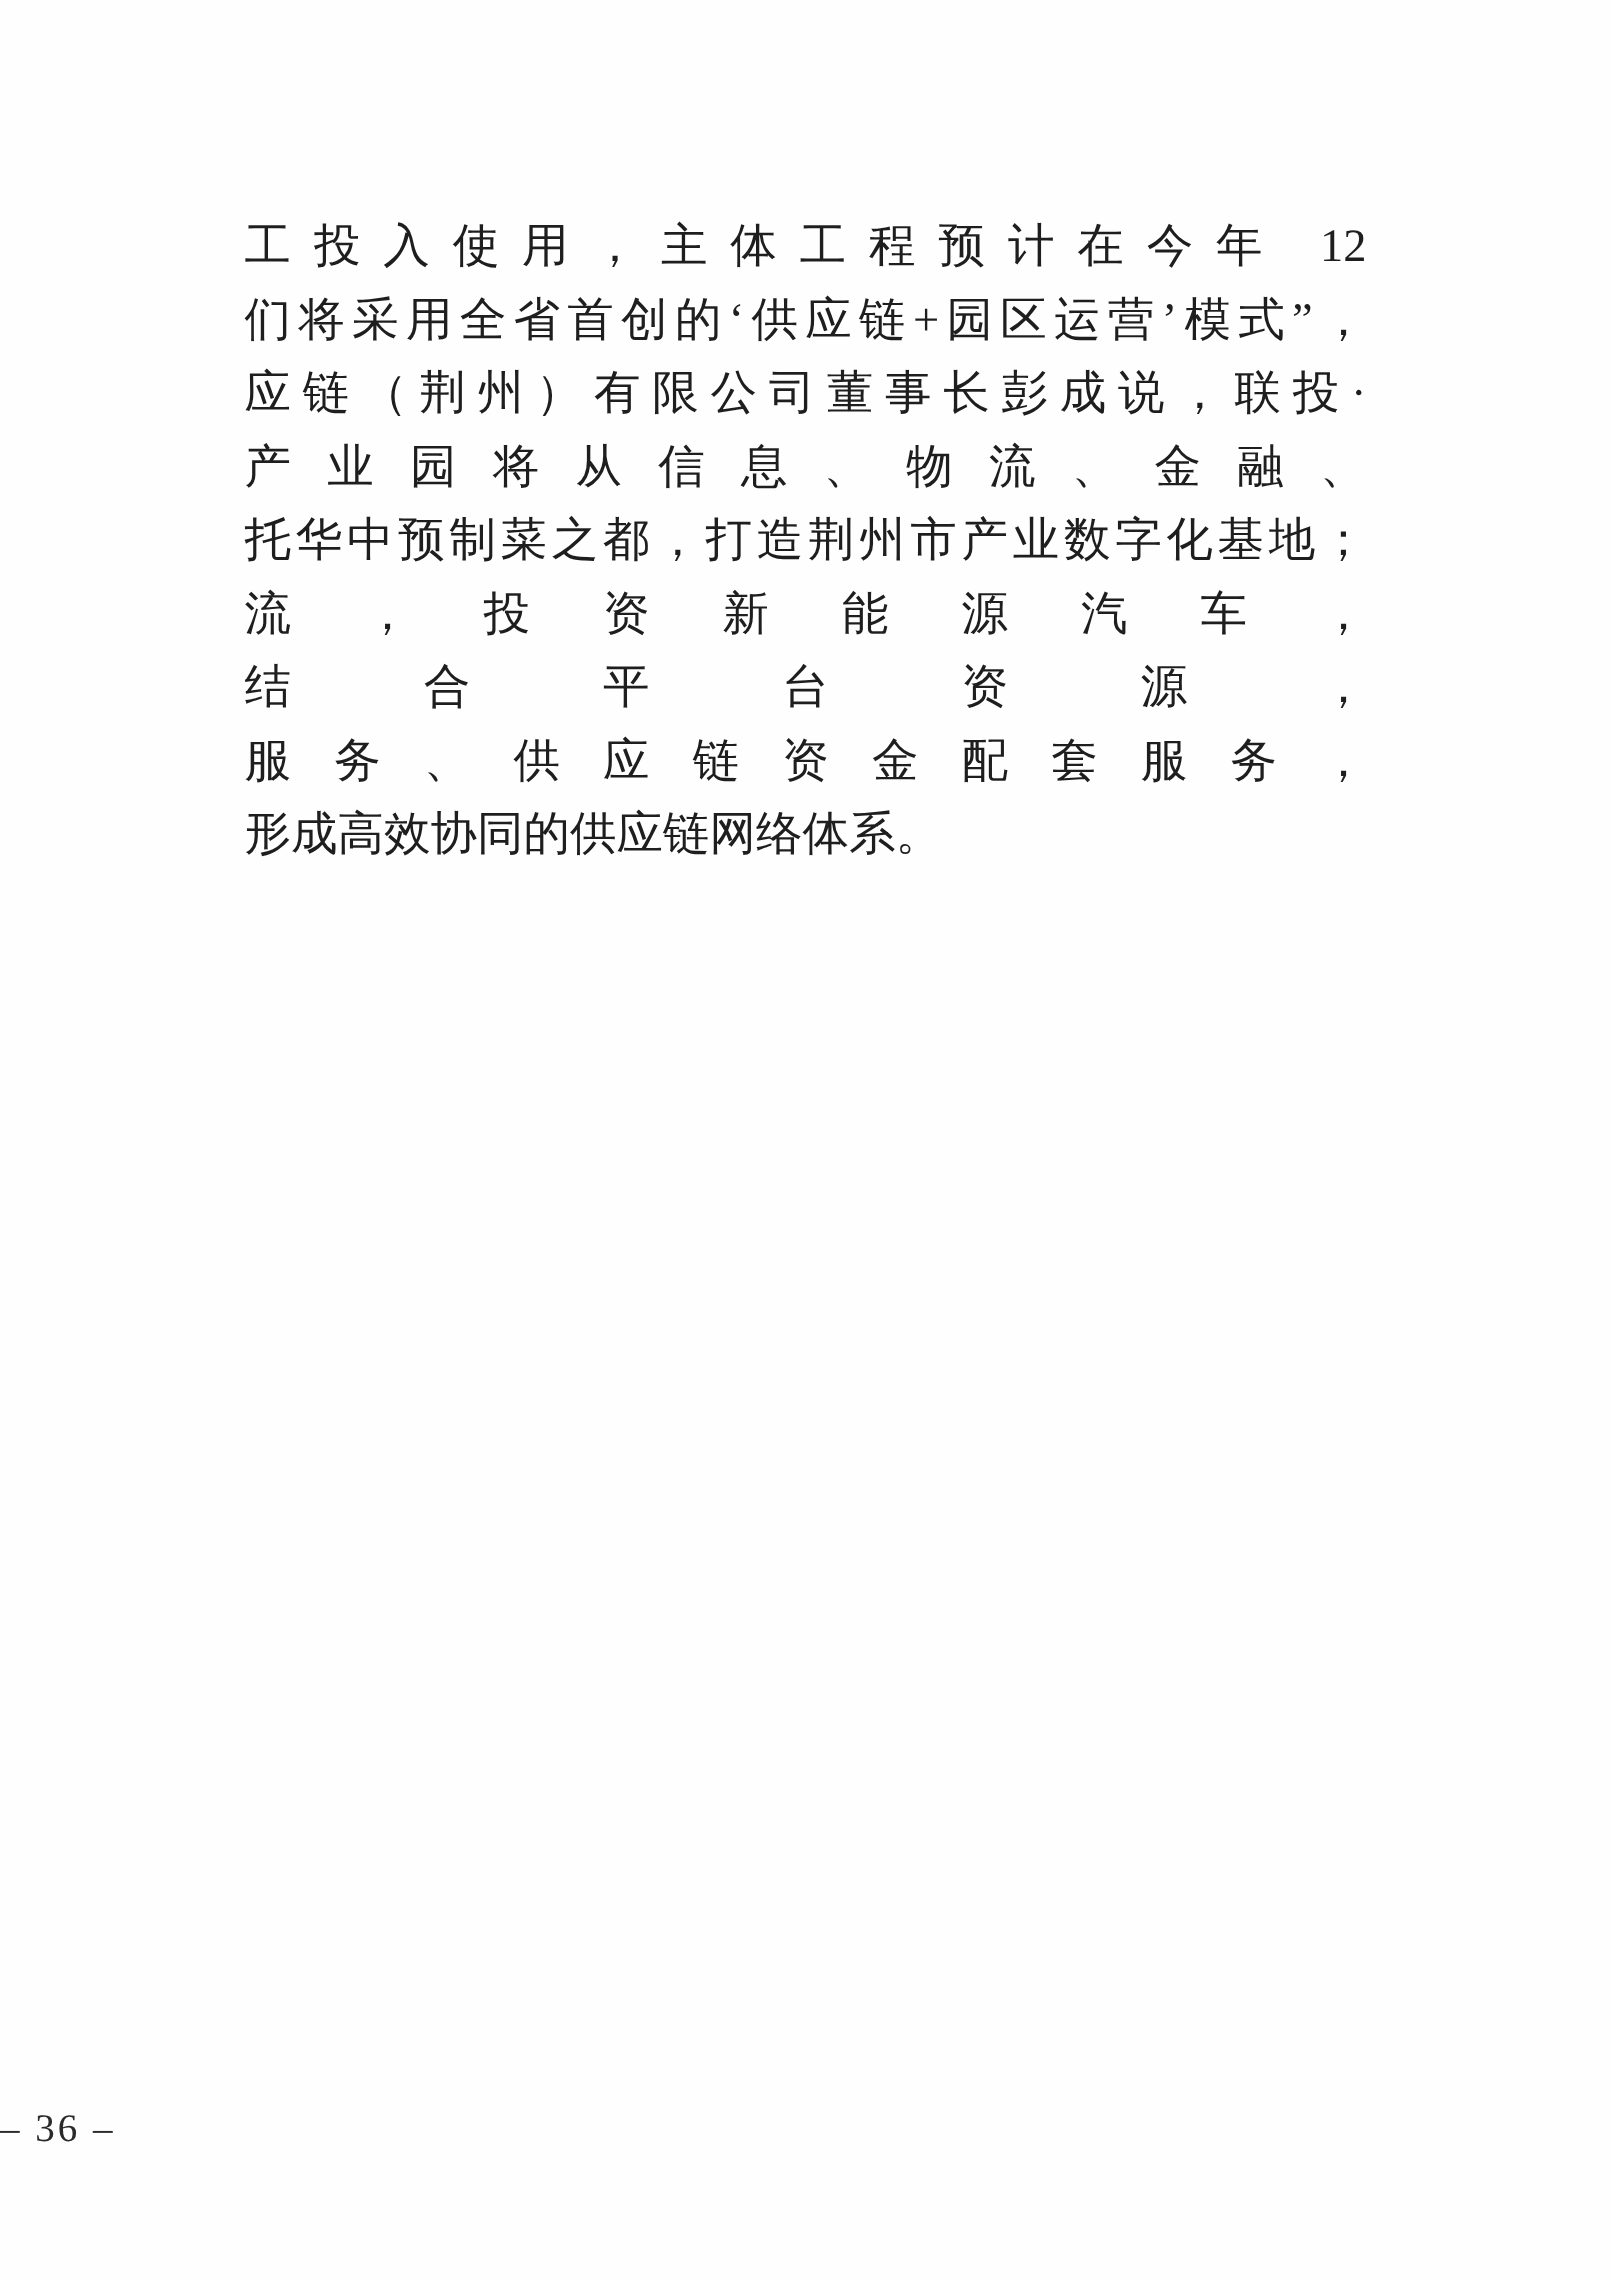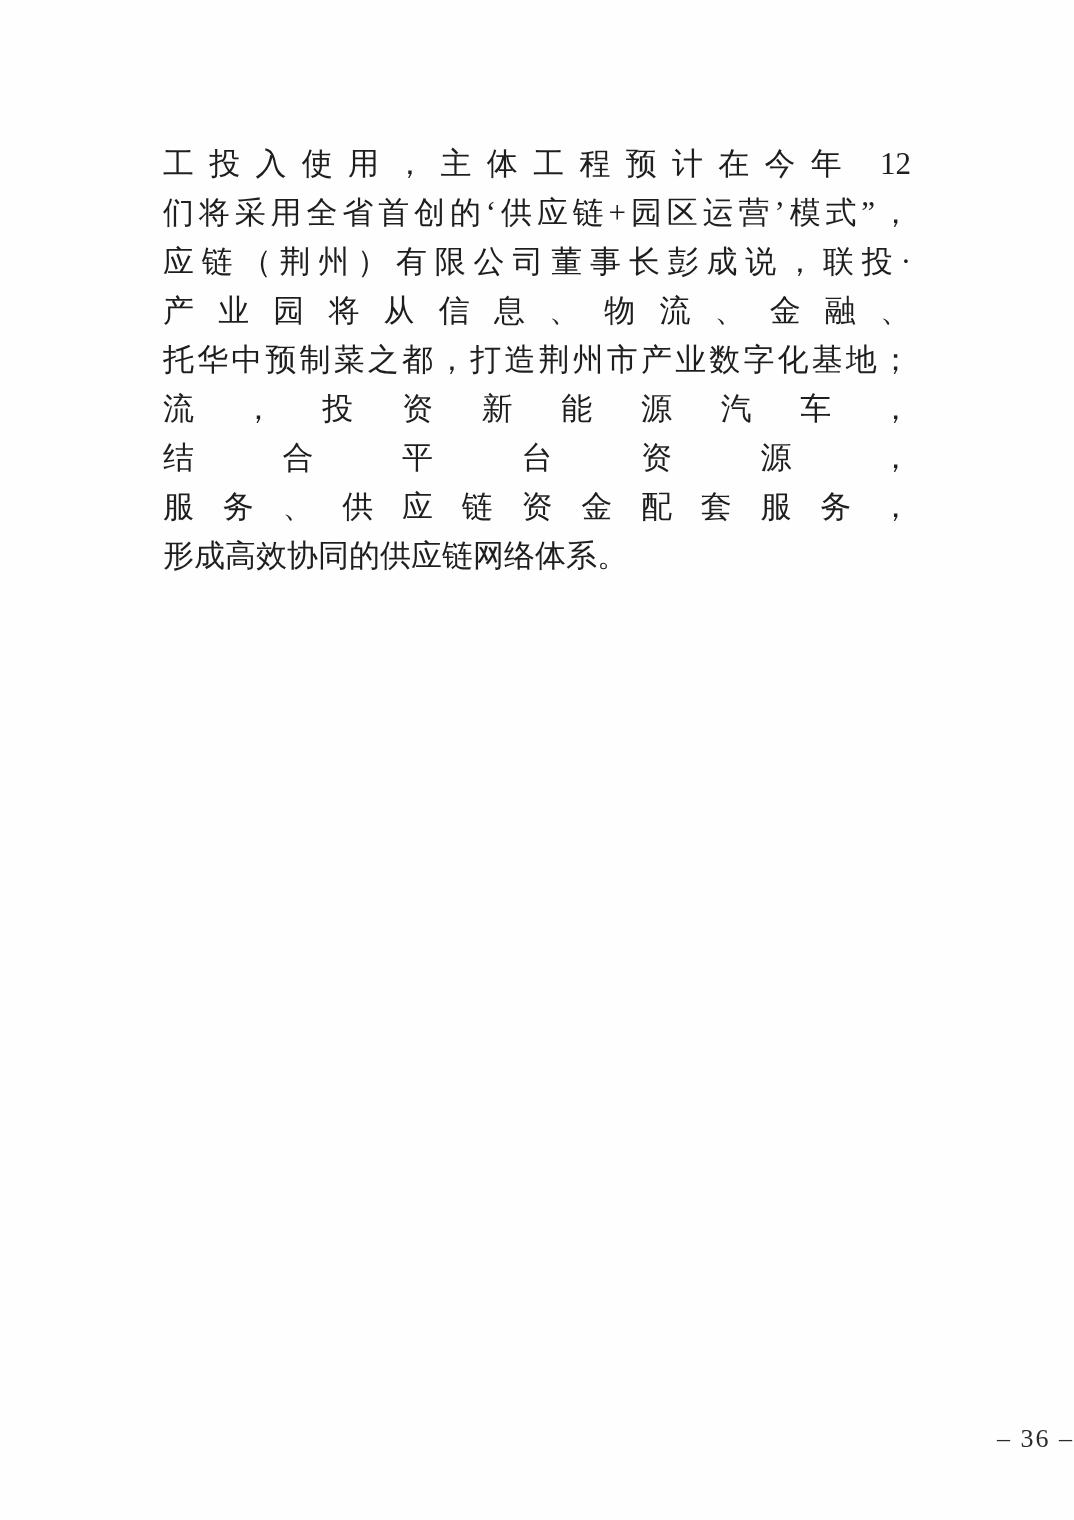--- a/index.html
+++ b/index.html
@@ -35,26 +35,25 @@
   .line.last {
     text-align: left;
     text-align-last: left;
     -moz-text-align-last: left;
   }
   .footer {
     position: absolute;
     top: 1403px;
     left: 0;
     width: 100%;
-    text-align: right;
+    text-align: left;
     font-size: 26px;
     line-height: 32px;
     color: #2a2a2a;
     letter-spacing: 2px;
-    margin-top: 20px;
   }
 </style>
 </head>
 <body>
 
 <div class="page">
   <div class="text-block">
     <div class="line">工投入使用，主体工程预计在今年 12 月底封顶。“在这里，我</div>
     <div class="line">们将采用全省首创的‘供应链+园区运营’模式”，增益楚菜供</div>
     <div class="line">应链（荆州）有限公司董事长彭成说，联投·增益楚菜食品加工</div>

